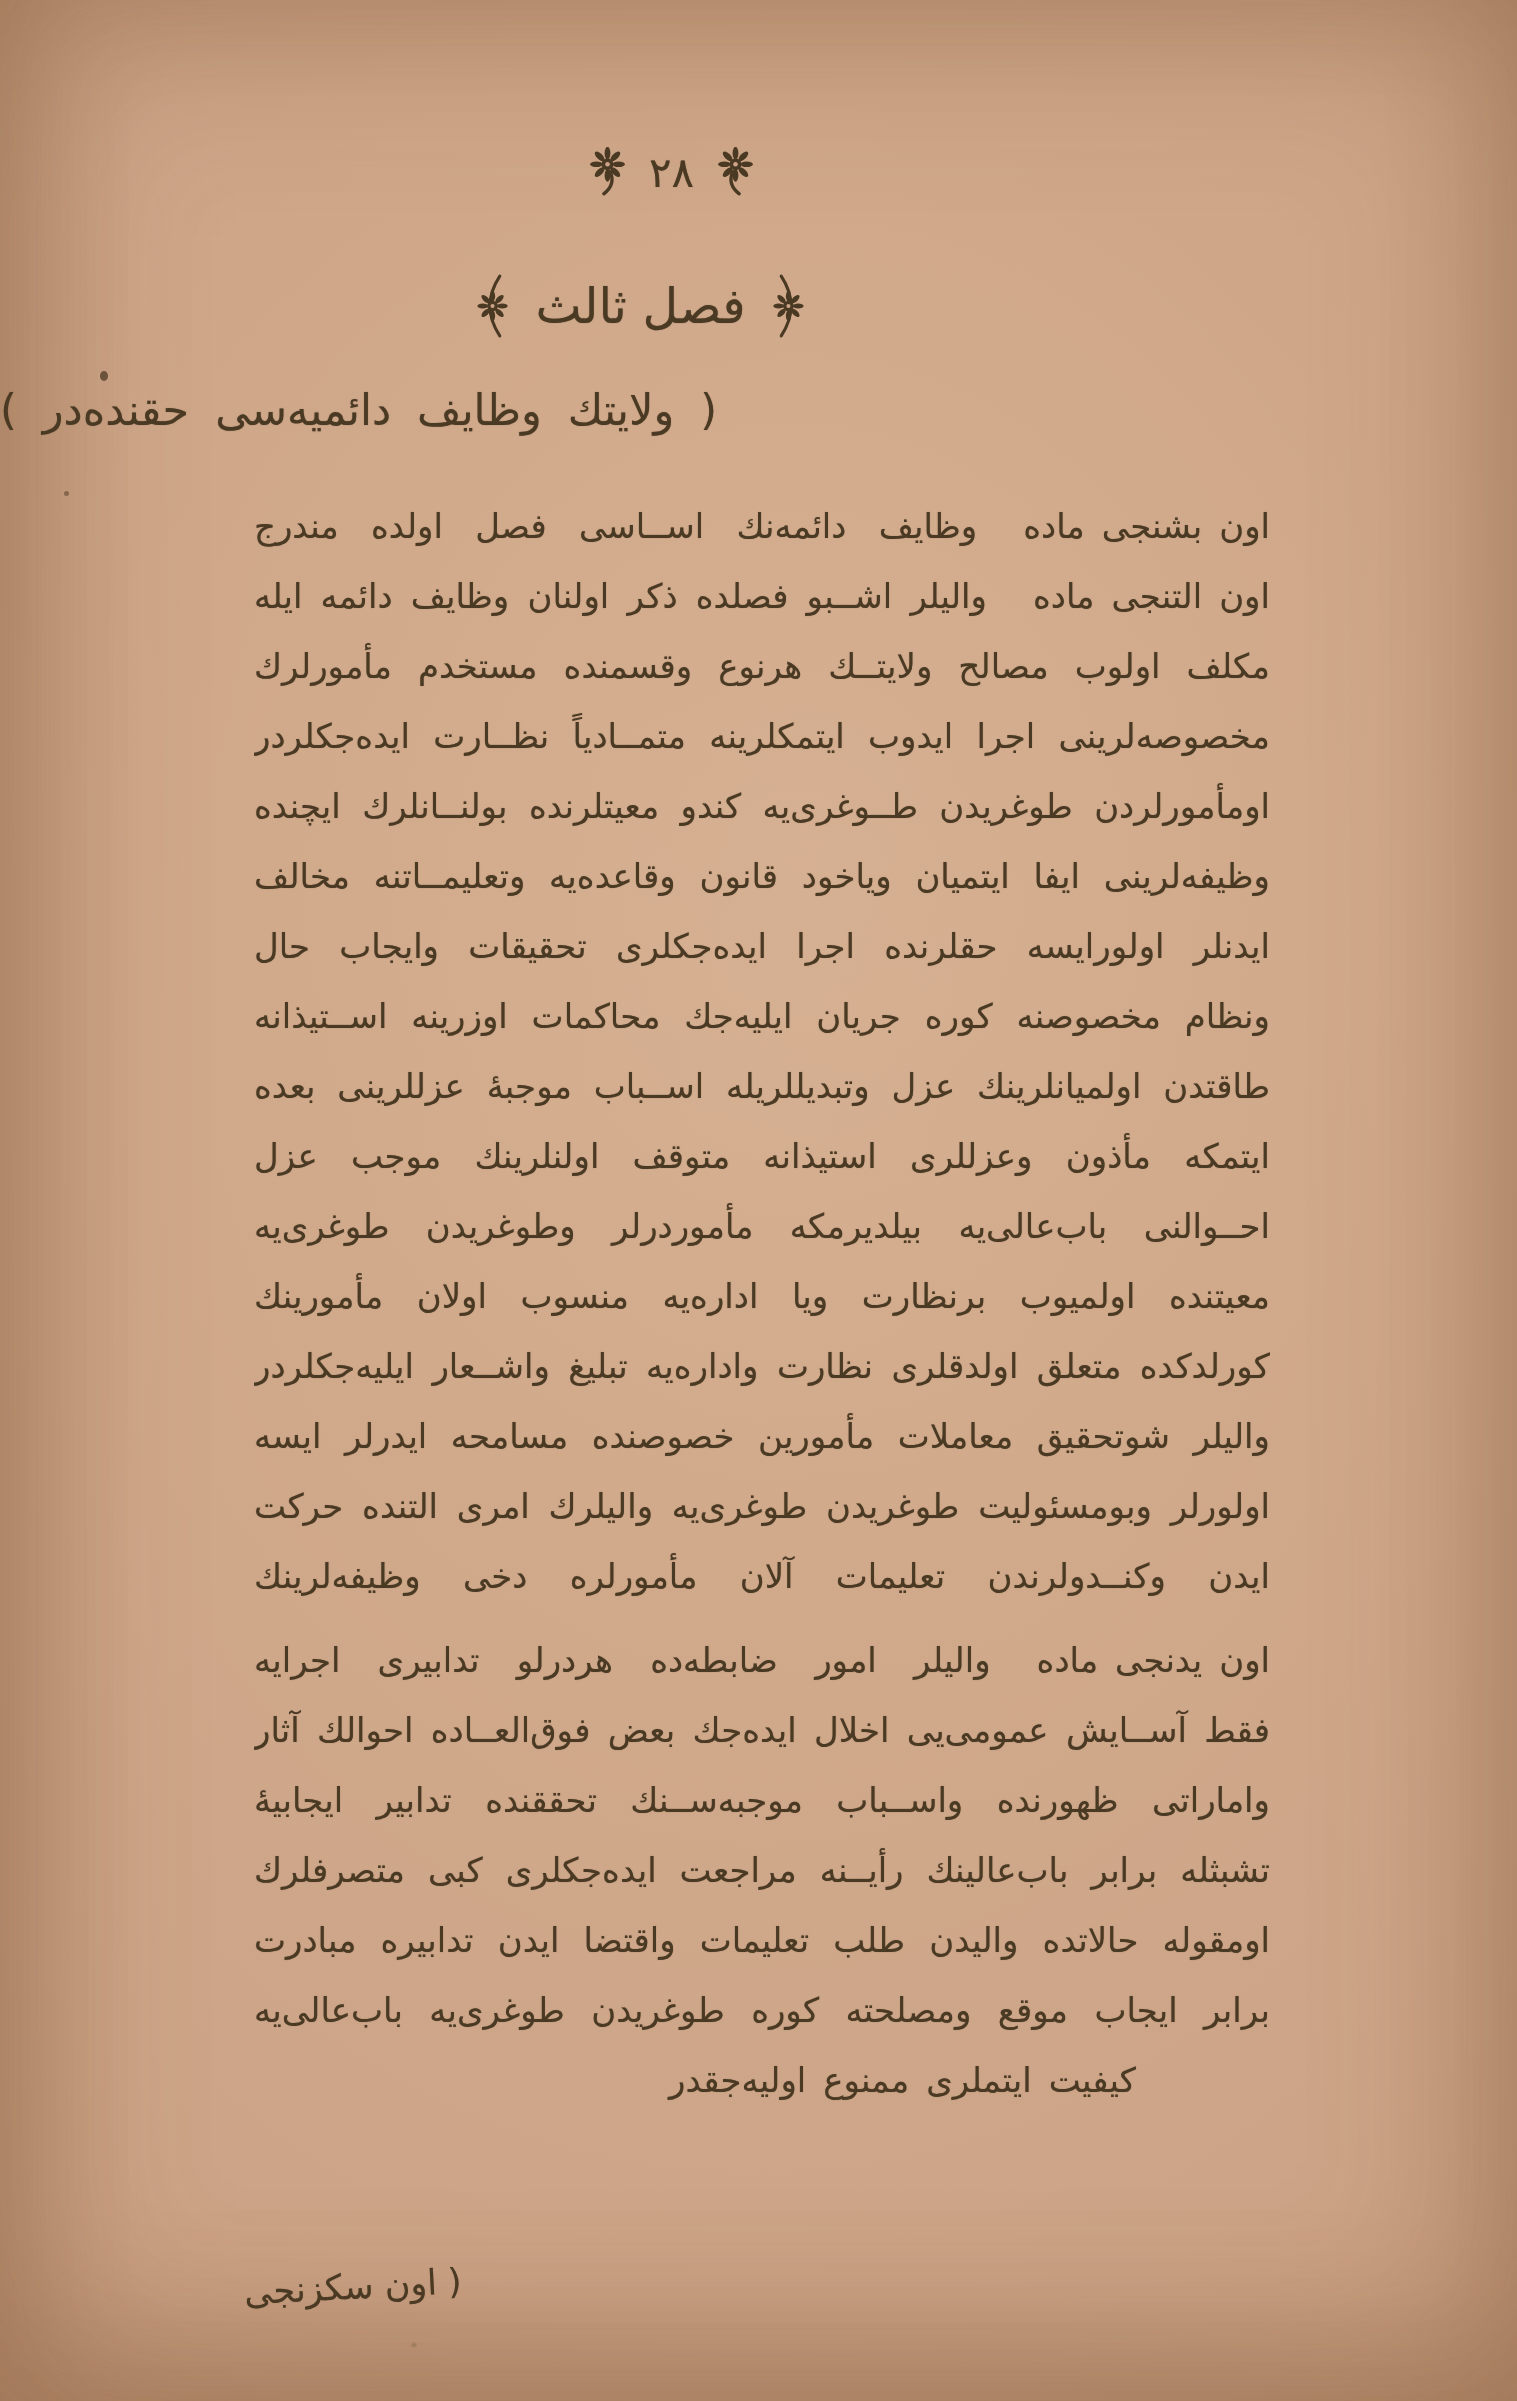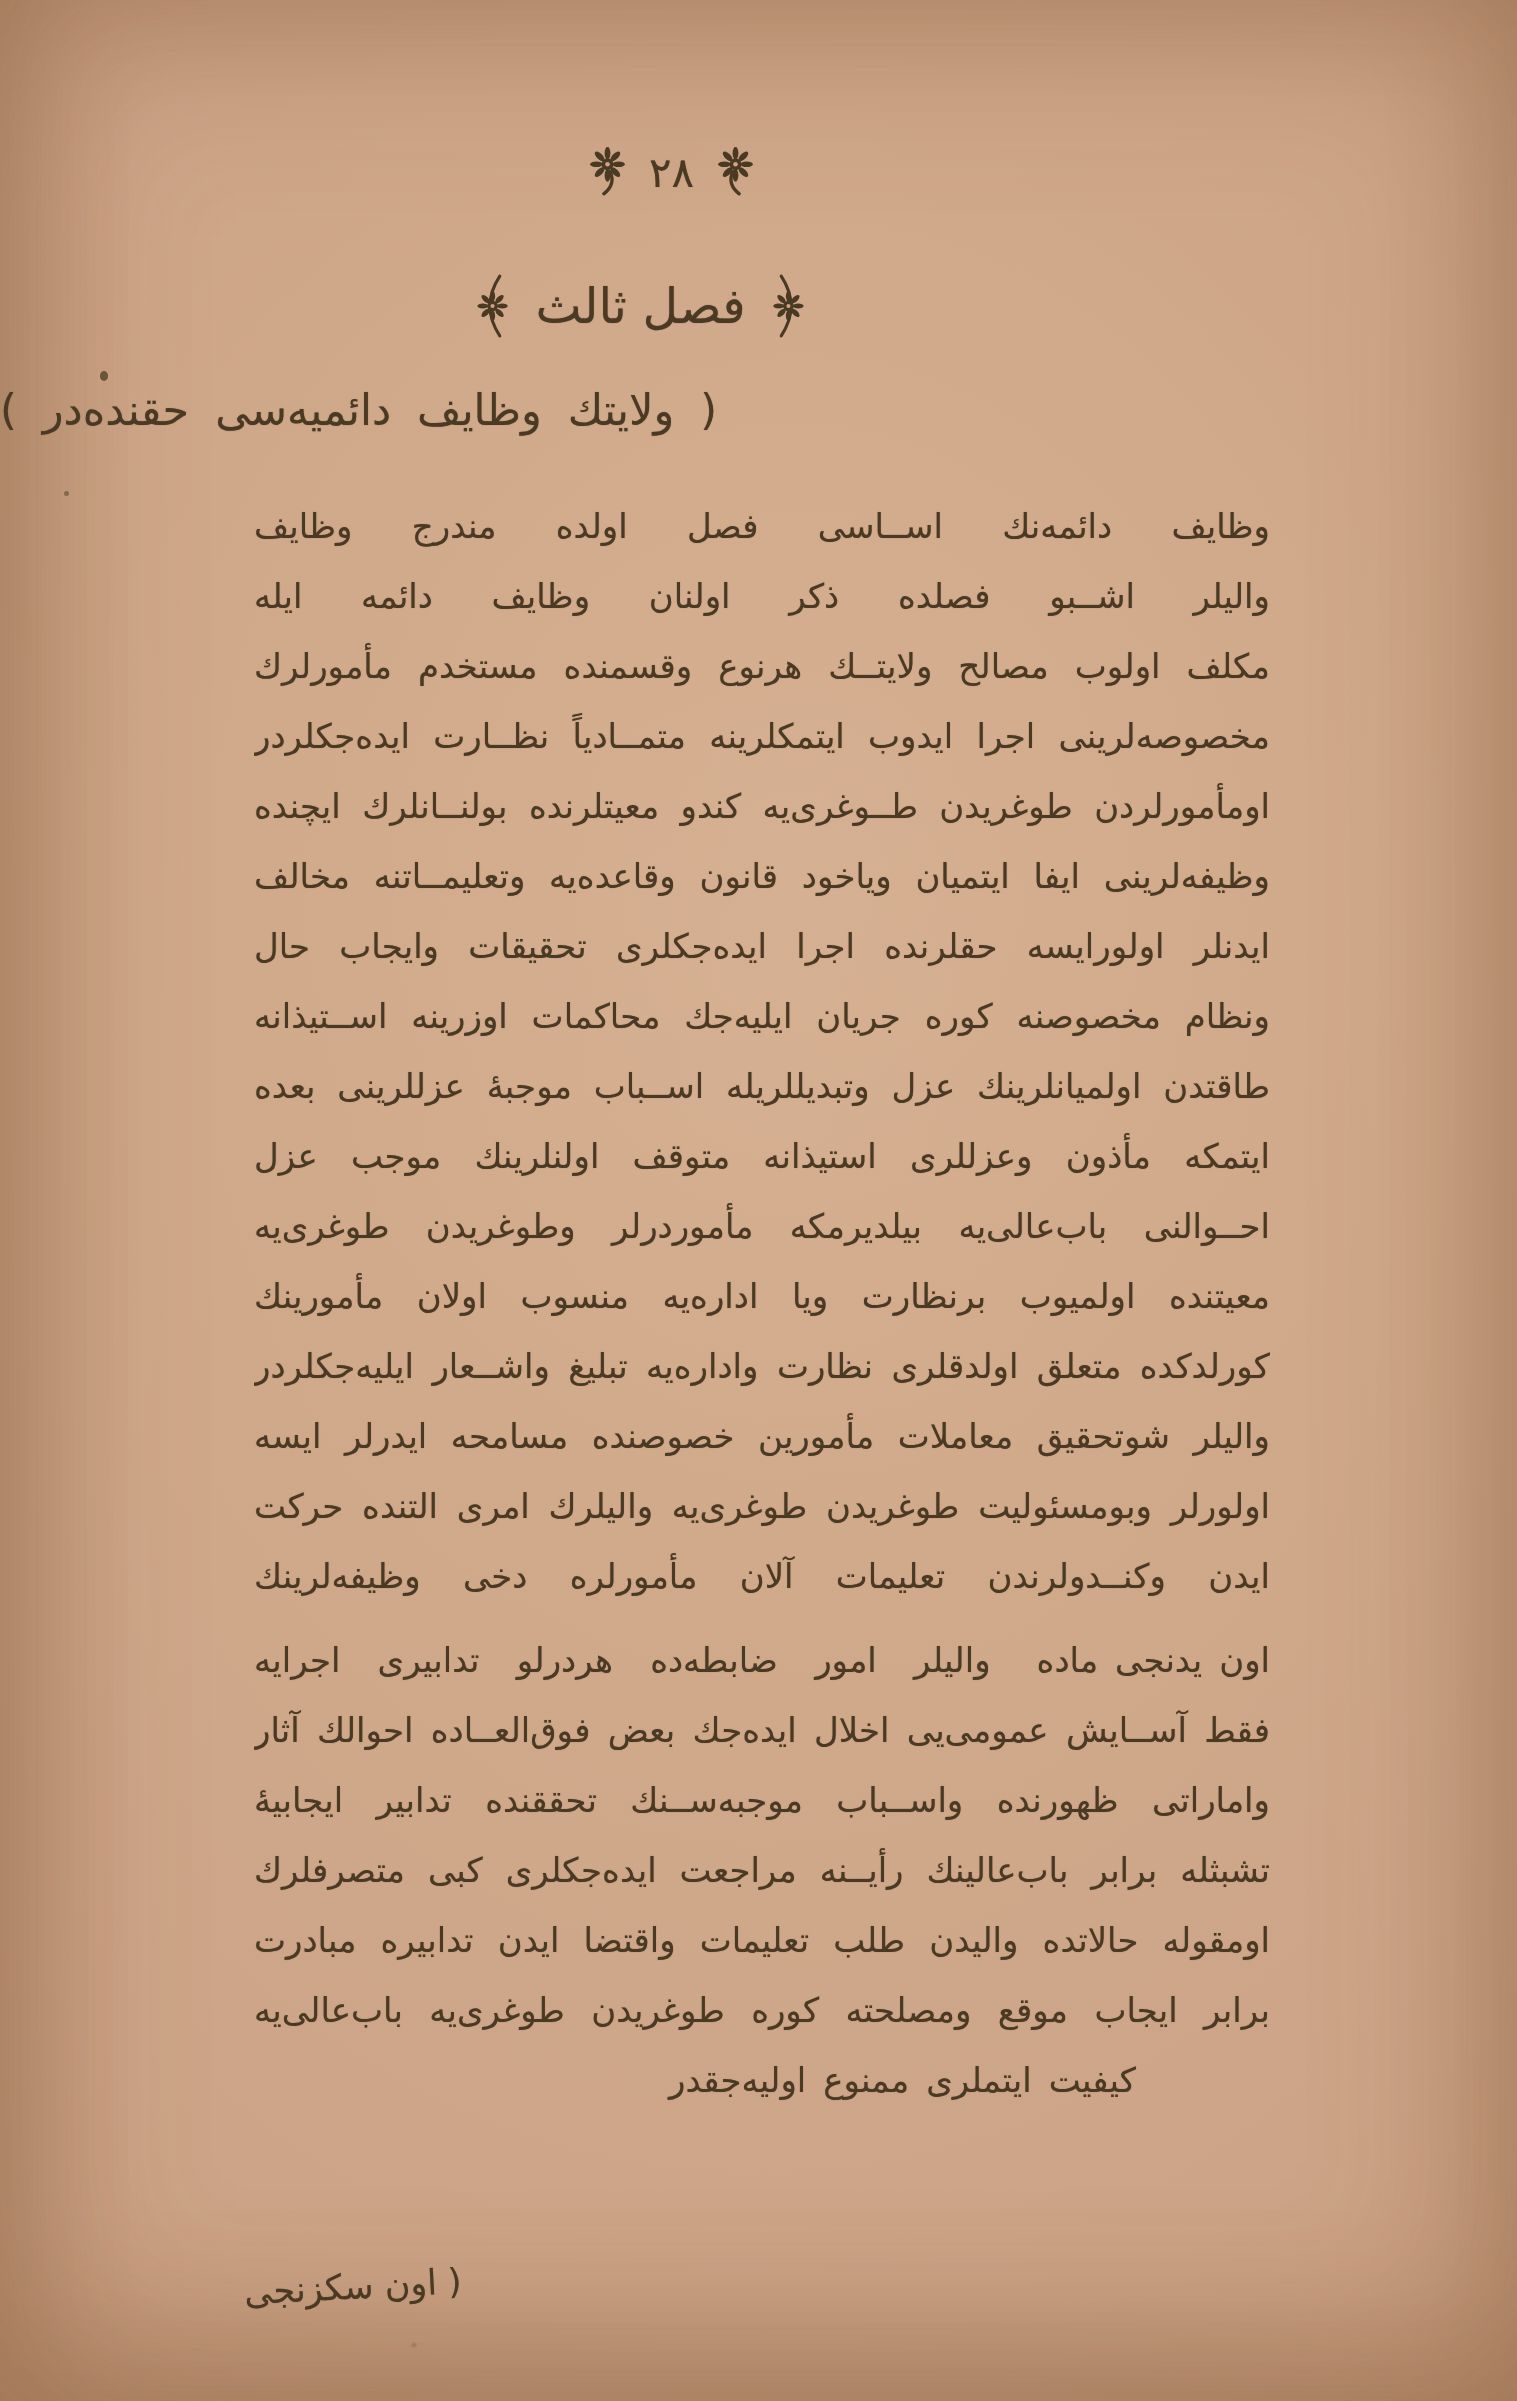--- a/index.html
+++ b/index.html
@@ -170,23 +170,25 @@
         </g>
         <circle cx="19" cy="32" r="2" fill="#cda487"></circle>
       </svg>
     </span>
   </div>
 
   <div class="subtitle">( ولايتك وظايف دائميه‌سى حقنده‌در )</div>
 
   <div class="textblock">
     <div class="line ps">
+      <span class="lbl">اون بشنجى ماده</span>
       <span class="ps-text">وظايف دائمه‌نك اســاسى فصل اولده مندرج وظايف</span>
     </div>
     <div class="line ps">
+      <span class="lbl">اون التنجى ماده</span>
       <span class="ps-text">واليلر اشــبو فصلده ذكر اولنان وظايف دائمه ايله</span>
     </div>
     <div class="line full">مكلف اولوب مصالح ولايتــك هرنوع وقسمنده مستخدم مأمورلرك وظيفهٔ</div>
     <div class="line full">مخصوصه‌لرينى اجرا ايدوب ايتمكلرينه متمــادياً نظــارت ايده‌جكلردر</div>
     <div class="line full">اومأمورلردن طوغريدن طــوغرى‌يه كندو معيتلرنده بولنــانلرك ايچنده</div>
     <div class="line full">وظيفه‌لرينى ايفا ايتميان وياخود قانون وقاعده‌يه وتعليمــاتنه مخالف حركت</div>
     <div class="line full">ايدنلر اولورايسه حقلرنده اجرا ايده‌جكلرى تحقيقات وايجاب حال ومصلحته</div>
     <div class="line full">ونظام مخصوصنه كوره جريان ايليه‌جك محاكمات اوزرينه اســتيذانه محتاج</div>
     <div class="line full">طاقتدن اولميانلرينك عزل وتبديللريله اســباب موجبهٔ عزللرينى بعده انها</div>
     <div class="line full">ايتمكه مأذون وعزللرى استيذانه متوقف اولنلرينك موجب عزل اوله‌جق</div>

